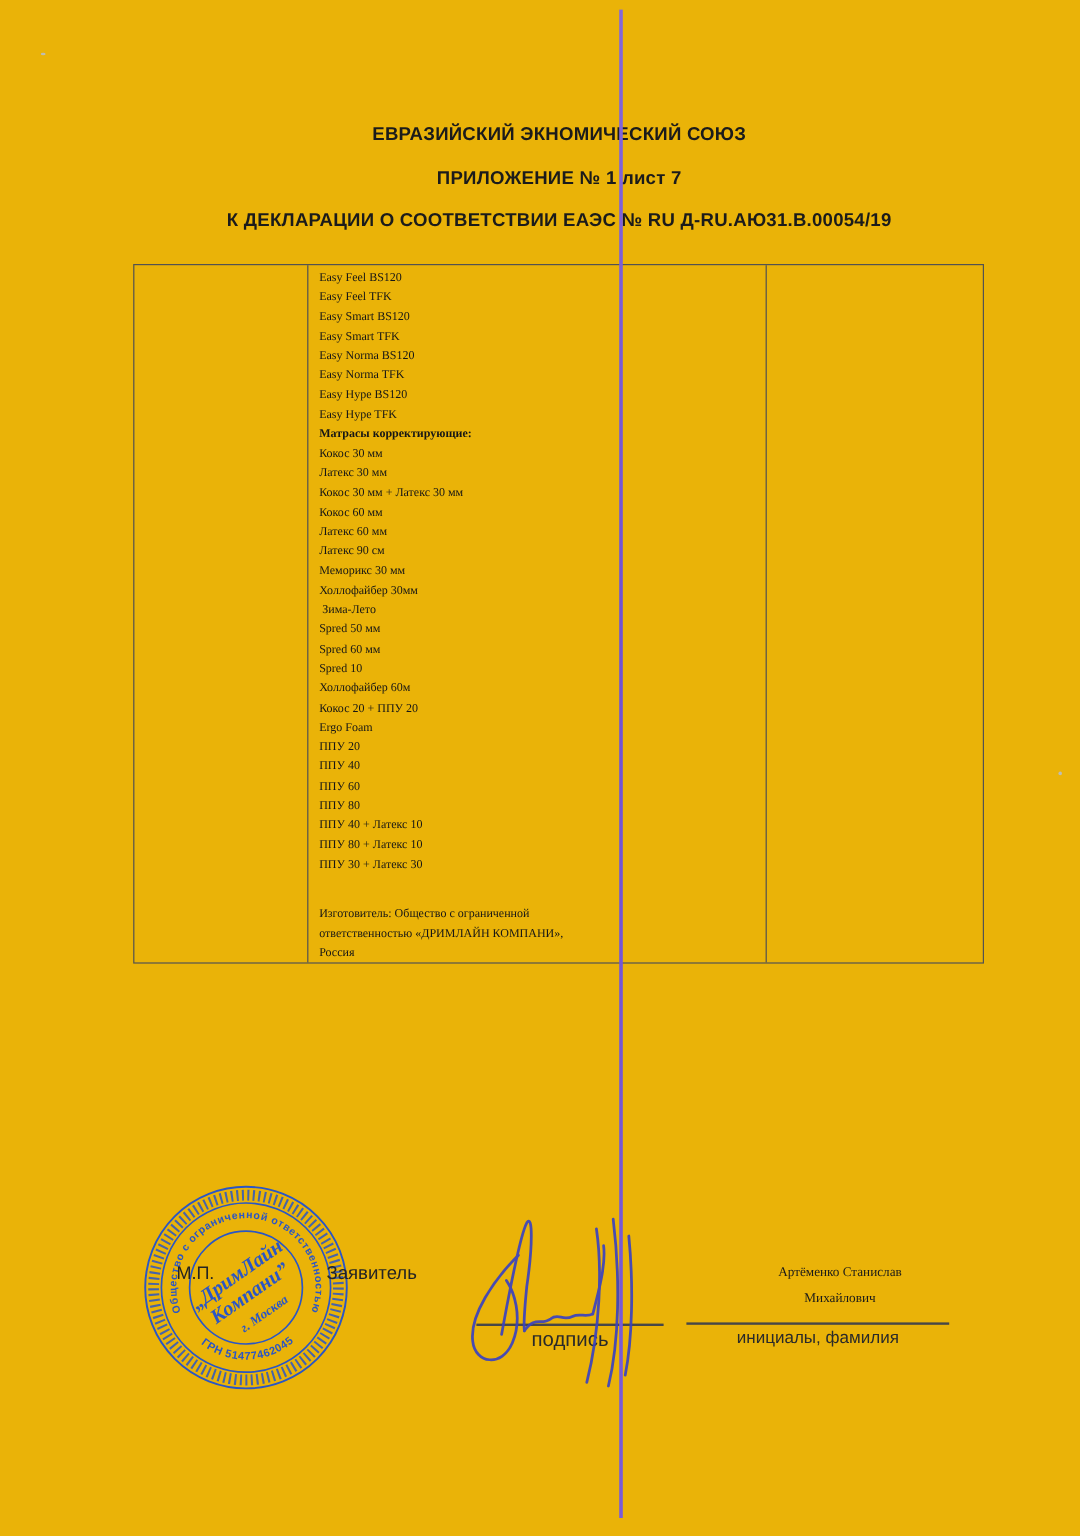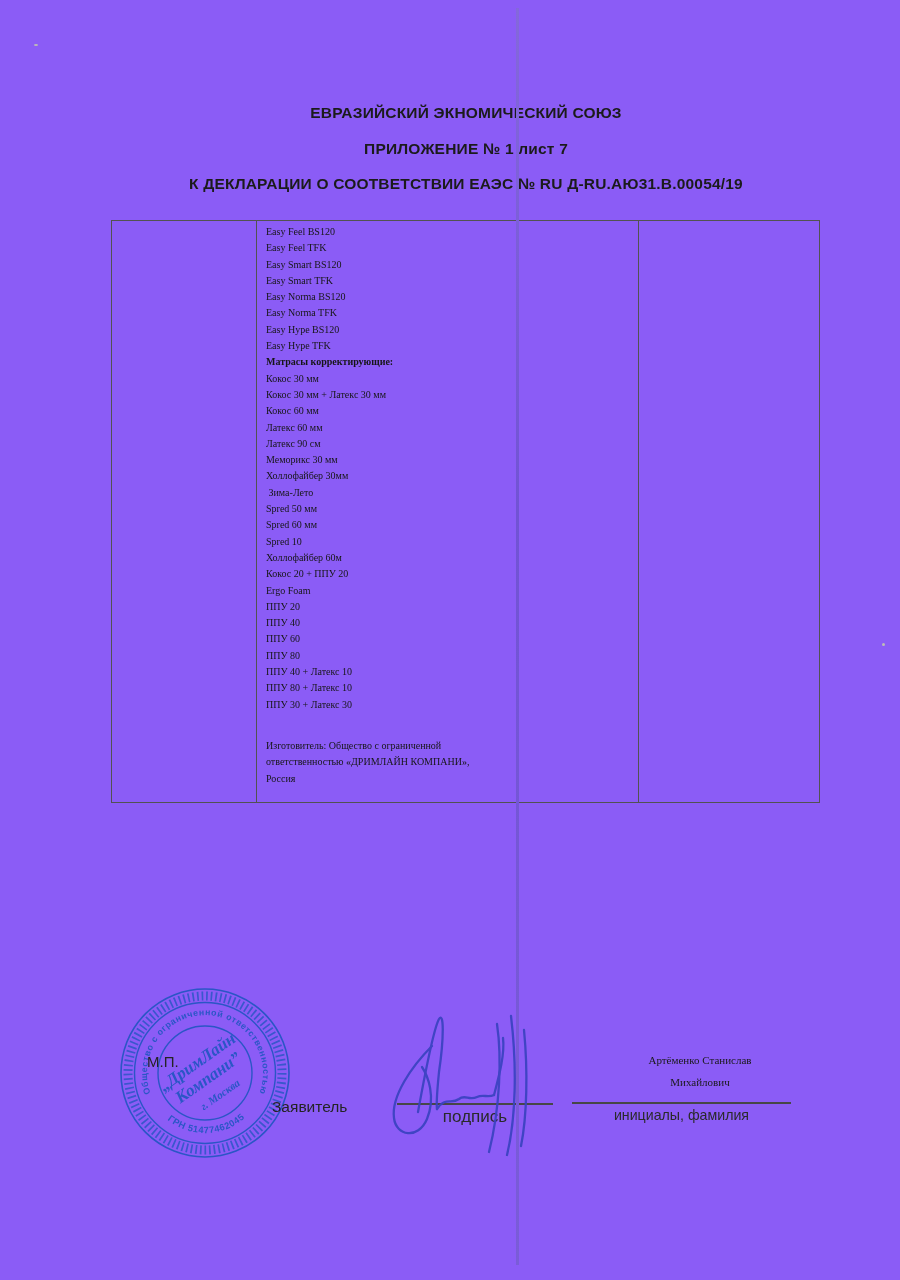--- a/index.html
+++ b/index.html
@@ -1,16 +1,16 @@
 <!DOCTYPE html>
 <html><head>
 <meta charset="utf-8">
 <style>
   html,body{margin:0;padding:0;background:#e8e8e8;}
-  .page{position:relative;width:900px;height:1280px;background:#8b5cf6;overflow:hidden;
+  .page{position:relative;width:900px;height:1280px;background:#eab308;overflow:hidden;
         font-family:"Liberation Serif","DejaVu Serif",serif;color:#1c1c1c;margin:0 auto;}
   
   .header{position:absolute;left:30px;top:0;width:872px;text-align:center;
           font-family:"Liberation Sans","DejaVu Sans",sans-serif;font-weight:bold;color:#1b1b1b;}
   .header .h-line{position:absolute;left:0;width:100%;font-size:15.5px;letter-spacing:.2px;}
   .h1{top:104px;}
   .h2{top:140px;}
   .h3{top:175px;}
   
   .doc-table{position:absolute;left:111px;top:220px;width:709px;height:583px;
@@ -25,21 +25,21 @@
   .manufacturer{margin-top:25px;}
   .manufacturer div{white-space:pre-wrap;}
   
   .scan-line{position:absolute;left:516px;top:8px;width:2.6px;height:1257px;z-index:60;
              background:linear-gradient(180deg,#8468db 0%,#7153d4 40%,#7a5cd8 100%);}
   
   .stamp-svg{position:absolute;left:116px;top:984px;width:178px;height:178px;}
   .mp-label{position:absolute;left:147px;top:1053px;font-family:"Liberation Sans",sans-serif;
             font-size:15px;color:#242424;z-index:5;}
   .applicant-label{position:absolute;left:272px;top:1053px;font-family:"Liberation Sans",sans-serif;
-            font-size:15.5px;color:#242424;z-index:5;margin-top:45px;}
+            font-size:15.5px;color:#242424;z-index:5;}
   .signature-svg{position:absolute;left:378px;top:996px;width:186px;height:162px;z-index:8;}
   .sig-rule{position:absolute;left:397px;top:1103px;width:156px;height:1.6px;background:#474747;}
   .sig-caption{position:absolute;left:397px;top:1107px;width:156px;text-align:center;
             font-family:"Liberation Sans",sans-serif;font-size:17px;color:#2a2a2a;}
   .name-block{position:absolute;left:588px;top:1050px;width:224px;text-align:center;
             font-size:11px;line-height:21.5px;color:#1a1a1a;}
   .name-rule{position:absolute;left:572px;top:1102px;width:219px;height:1.6px;background:#474747;}
   .name-caption{position:absolute;left:572px;top:1107px;width:219px;text-align:center;
             font-family:"Liberation Sans",sans-serif;font-size:14.2px;color:#2a2a2a;}
   .speck{position:absolute;border-radius:50%;background:#bdbdb5;}
@@ -62,20 +62,21 @@
           <div class="product-line">Easy Feel BS120</div>
           <div class="product-line">Easy Feel TFK</div>
           <div class="product-line">Easy Smart BS120</div>
           <div class="product-line">Easy Smart TFK</div>
           <div class="product-line">Easy Norma BS120</div>
           <div class="product-line">Easy Norma TFK</div>
           <div class="product-line">Easy Hype BS120</div>
           <div class="product-line">Easy Hype TFK</div>
           <div class="product-line bold">Матрасы корректирующие:</div>
           <div class="product-line">Кокос 30 мм</div>
+          <div class="product-line">Латекс 30 мм</div>
           <div class="product-line">Кокос 30 мм + Латекс 30 мм</div>
           <div class="product-line">Кокос 60 мм</div>
           <div class="product-line">Латекс 60 мм</div>
           <div class="product-line">Латекс 90 см</div>
           <div class="product-line">Меморикс 30 мм</div>
           <div class="product-line">Холлофайбер 30мм</div>
           <div class="product-line"> Зима-Лето</div>
           <div class="product-line">Spred 50 мм</div>
           <div class="product-line">Spred 60 мм</div>
           <div class="product-line">Spred 10</div>

